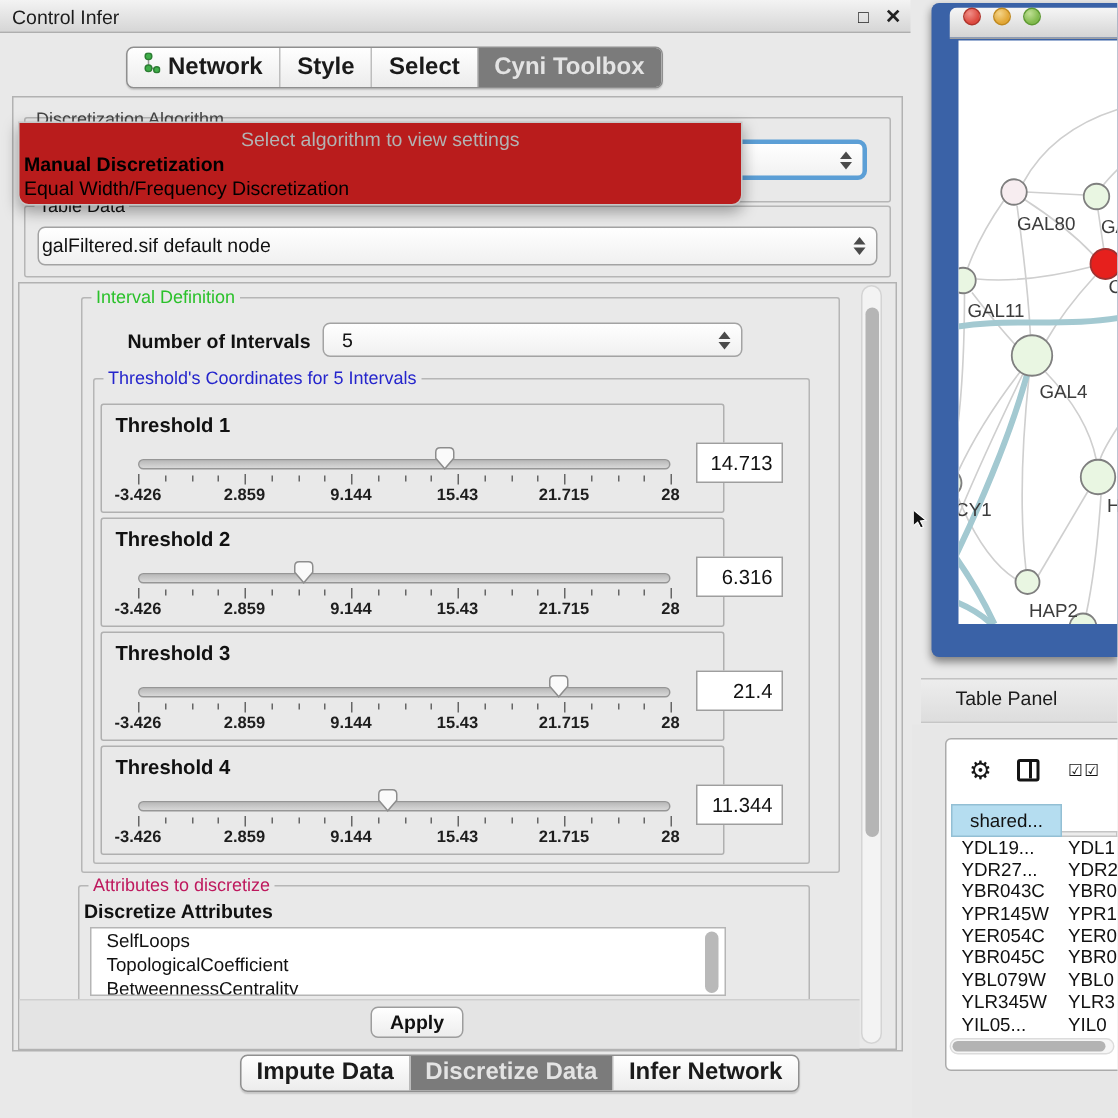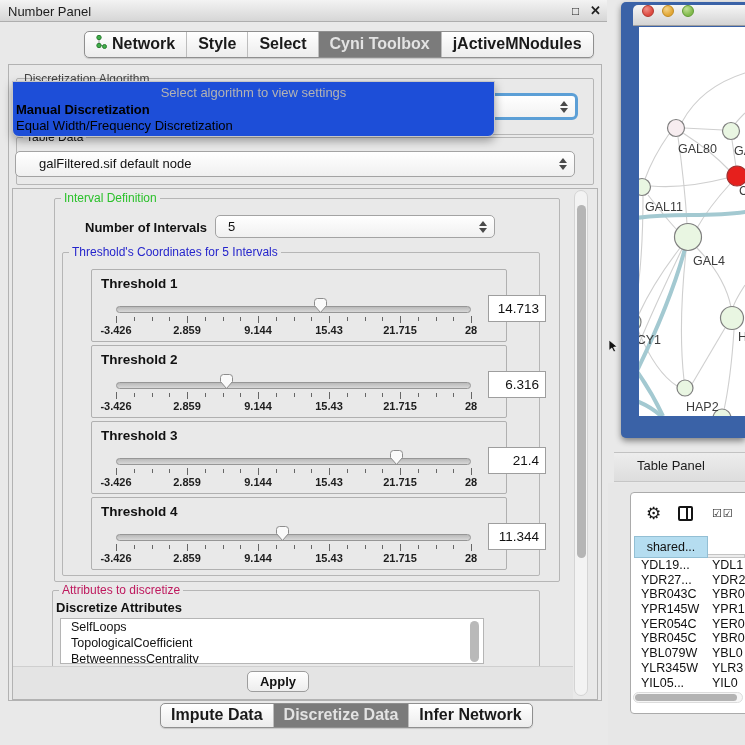--- a/index.html
+++ b/index.html
@@ -28,42 +28,42 @@
   .grouplegend { position:absolute; top:-8px; left:6px; background:#e9e9e9; padding:0 3px; font-size:12px; }
 
   #algo-group { left:16px; top:78px; width:578px; height:57px; }
   #algo-label { left:24px; top:72px; font-size:12px; color:#444; background:transparent; z-index:1; }
   #algo-combo { left:22px; top:93px; width:556px; height:27px; background:linear-gradient(#ffffff,#f2f2f2); border:3px solid #5c9fd6; border-radius:6px; z-index:2; }
   .stepper { position:absolute; right:7px; top:50%; transform:translateY(-50%); display:flex; flex-direction:column; gap:2px; }
   .stepper i { display:block; width:0; height:0; border-left:4px solid transparent; border-right:4px solid transparent; }
   .stepper .up { border-bottom:5px solid #4a4a4a; }
   .stepper .dn { border-top:5px solid #4a4a4a; }
 
-  #algo-popup { left:12px; top:81px; width:483px; height:56px; background:#1d4ed8; border:1px solid #c6c6c6; border-radius:0 0 7px 7px; box-shadow:0 4px 10px rgba(0,0,0,.35); z-index:5; }
+  #algo-popup { left:12px; top:81px; width:483px; height:56px; background:#b91c1c; border:1px solid #c6c6c6; border-radius:0 0 7px 7px; box-shadow:0 4px 10px rgba(0,0,0,.35); z-index:5; }
   #algo-placeholder { position:absolute; top:3px; left:0; right:0; text-align:center; color:#b3b3b3; font-size:13px; }
   .popup-option { position:absolute; left:3px; right:3px; font-size:13px; color:#000; white-space:nowrap; }
   #algo-opt0 { top:20px; font-weight:bold; }
   #algo-opt1 { top:36px; }
 
   #tabledata-group { left:16px; top:137px; width:578px; height:48px; }
-  #tabledata-combo { left:15px; top:151px; width:560px; height:26px; background:linear-gradient(#ffffff,#f0f0f0); border:1px solid #a3a3a3; border-radius:5px; font-size:13px; line-height:24px; padding-left:23px; }
+  #tabledata-combo { left:25px; top:151px; width:560px; height:26px; background:linear-gradient(#ffffff,#f0f0f0); border:1px solid #a3a3a3; border-radius:5px; font-size:13px; line-height:24px; padding-left:2px; }
 
   #inner-panel { left:12px; top:188px; width:586px; height:512px; border:1px solid #b2b2b2; background:#e9e9e9; }
   #vscroll-track { left:574px; top:190px; width:14px; height:506px; background:#f3f3f3; border:1px solid #d4d4d4; border-radius:7px; }
   #vscroll-thumb { left:577px; top:205px; width:9px; height:353px; background:#b5b5b5; border-radius:5px; }
 
   #interval-group { left:54px; top:198px; width:506px; height:384px; }
   #interval-legend { color:#2bc12b; }
   #noi-label { left:85px; top:220px; font-weight:bold; font-size:13px; }
   #noi-combo { left:215px; top:215px; width:280px; height:23px; background:linear-gradient(#ffffff,#f0f0f0); border:1px solid #a3a3a3; border-radius:5px; font-size:13px; line-height:21px; padding-left:12px; }
 
   #threshold-group { left:62px; top:252px; width:478px; height:324px; }
   #threshold-legend { color:#2525cc; white-space:nowrap; }
 
-  .th-panel { position:absolute; left:4px; width:416px; height:73px; border:1px solid #b0b0b0; border-radius:2px; background:#e9e9e9;margin-left:24px; }
+  .th-panel { position:absolute; left:4px; width:416px; height:73px; border:1px solid #b0b0b0; border-radius:2px; background:#e9e9e9; }
   .th-label { position:absolute; left:9px; top:6px; font-weight:bold; font-size:13.5px; }
   .th-track { position:absolute; left:24px; top:36px; width:355px; height:7px; border-radius:4px; background:linear-gradient(#b9b9b9,#d8d8d8); border:1px solid #969696; }
   .th-handle { position:absolute; top:27px; width:15px; height:17px; }
   .tick { position:absolute; width:1px; background:#666; }
   .tick.minor { top:47px; height:4px; }
   .tick.major { top:46px; height:7px; }
   .tick-label { position:absolute; top:54px; font-size:11px; font-weight:bold; color:#1d1d1d; transform:translateX(-50%); white-space:nowrap; }
   .th-value { position:absolute; left:396px; top:25px; width:58px; height:27px; background:#ffffff; border:1px solid #9e9e9e; font-size:13.5px; text-align:right; line-height:25px; padding-right:6px; }
 
   #attr-group { left:52px; top:590px; width:488px; height:80px; }
@@ -107,36 +107,35 @@
   #hscroll-track { left:633px; top:692px; width:110px; height:11px; background:#f6f6f6; border:1px solid #dcdcdc; border-radius:6px; }
   #hscroll-thumb { left:635px; top:694px; width:102px; height:7px; background:#b3b3b3; border-radius:4px; }
 
   #mouse-cursor { left:609px; top:340px; }
 </style>
 </head>
 <body>
 
 <div id="control-panel" class="abs">
   <div id="cp-titlebar" class="abs"></div>
-  <div id="cp-title" class="abs">Number Panel</div>
+  <div id="cp-title" class="abs">Control Infer</div>
   <div id="cp-float" class="abs">□</div>
   <div id="cp-close" class="abs">✕</div>
 
   <div id="top-tab-bar" class="abs seg-bar">
       <span class="seg"><span><svg width="11" height="14" viewBox="0 0 11 14">
             <line x1="3" y1="3" x2="3" y2="10" stroke="#9a9a9a" stroke-width="1"></line>
             <line x1="3" y1="10" x2="8" y2="11" stroke="#9a9a9a" stroke-width="1"></line>
             <circle cx="3" cy="2.5" r="2.2" fill="#3fae49" stroke="#2c7d33"></circle>
             <circle cx="3" cy="10.5" r="2.2" fill="#3fae49" stroke="#2c7d33"></circle>
             <circle cx="8.5" cy="11.5" r="2" fill="#3fae49" stroke="#2c7d33"></circle>
           </svg></span>Network</span>
       <span class="seg">Style</span>
       <span class="seg">Select</span>
       <span class="seg active">Cyni Toolbox</span>
-      <span class="seg">jActiveMNodules</span>
     </div>
 
   <div id="cp-outer" class="abs"></div>
 
   <div id="algo-group" class="abs groupbox"></div>
   <div id="algo-label" class="abs">Discretization Algorithm</div>
   <div id="algo-combo" class="abs">
     <span class="stepper">
         <i class="up"></i>
         <i class="dn"></i>

